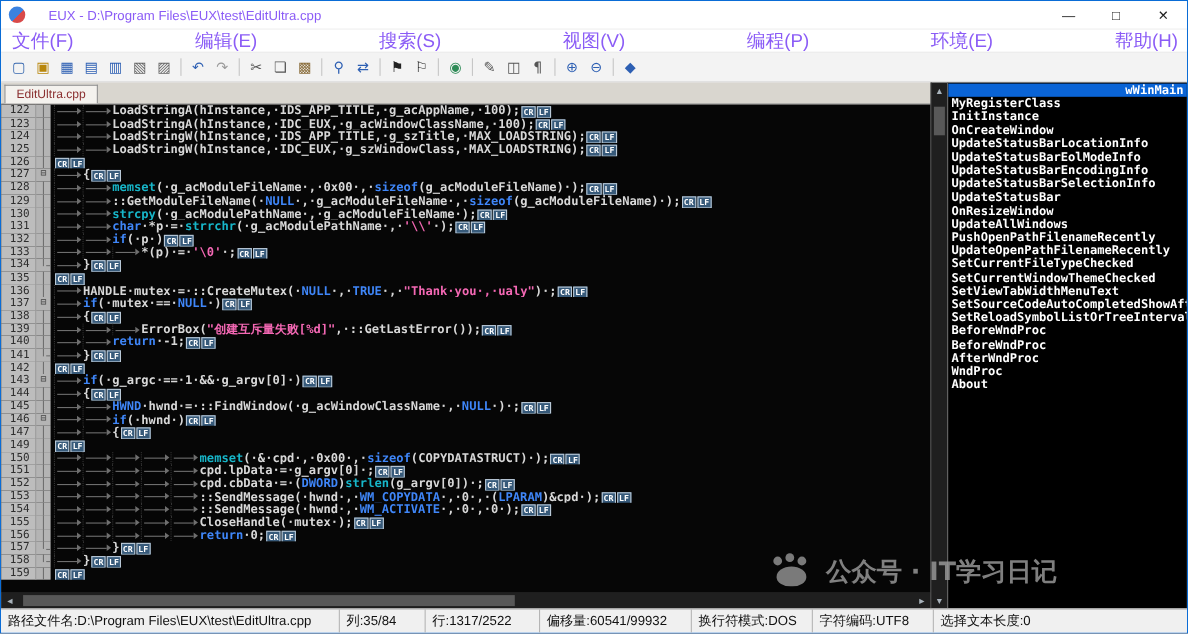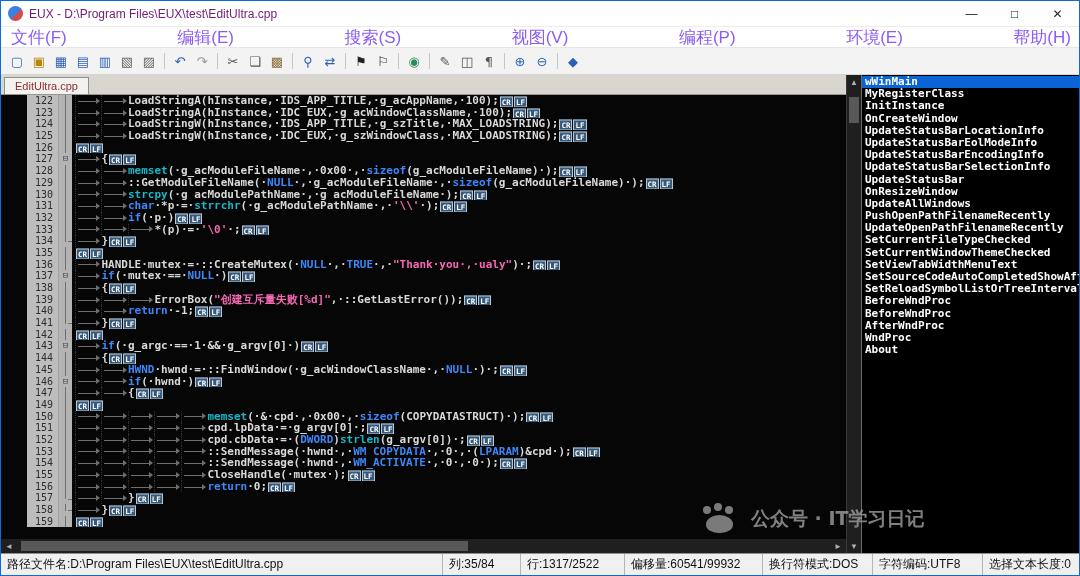--- a/index.html
+++ b/index.html
@@ -6,21 +6,21 @@
   html,body { width:1080px; height:576px; overflow:hidden; background:#9a9a9a;
               font-family:"Liberation Sans", sans-serif; }
   .window { position:relative; width:1080px; height:576px; border:1px solid #0a6cd6;
             background:#fff; display:flex; flex-direction:column; }
 
   
   .titlebar { height:26px; flex:none; display:flex; align-items:center; background:#fff;
               padding-left:7px; border-bottom:1px solid #ececec; }
   .appicon { width:15px; height:15px; flex:none; border-radius:50%;
              background:linear-gradient(135deg,#3b82e0 55%,#d84a4a 55%); }
-  .title { font-size:12px; color:#701a75; margin-left:6px; flex:1; white-space:nowrap; overflow:hidden; }
+  .title { font-size:12px; color:#8b5cf6; margin-left:21px; flex:1; white-space:nowrap; overflow:hidden; }
   .winbtns { display:flex; height:100%; flex:none; }
   .wbtn { width:43px; display:flex; align-items:center; justify-content:center;
           font-size:12px; color:#222; cursor:default; }
 
   
   .menubar { height:21px; flex:none; background:#fff; display:flex; align-items:center;
              font-size:17px; color:#8b5cf6; border-bottom:1px solid #e6e6e6; padding-left:2px;justify-content:space-between; }
   .menu-item { padding:0 8px; height:100%; display:flex; align-items:center; }
 
   
@@ -35,21 +35,21 @@
   .editorcol { flex:1; display:flex; flex-direction:column; min-width:0; }
 
   .tabbar { height:20px; flex:none; background:#d9d6cf; display:flex; align-items:flex-end;
             padding-left:3px; border-bottom:1px solid #979797; }
   .tab { font-size:11px; padding:2px 10px 2px; background:#f4f2ee; border:1px solid #8f8f8f;
          border-bottom:none; color:#8b3030; white-space:nowrap;text-align:center; }
 
   
   .editor { flex:1; background:#060606; overflow:hidden;
             font-family:"DejaVu Sans Mono", monospace; font-size:11px; }
-  .cline { display:flex; height:11.7px; line-height:11.7px; white-space:pre;margin-left:26px; }
+  .cline { display:flex; height:11.7px; line-height:11.7px; white-space:pre; }
   .lnum  { width:31px; flex:none; background:#bdbdbd; color:#2e2e2e; text-align:right;
            padding-right:5px; font-size:10px; }
   .fold  { width:14px; flex:none; background:#b4b4b4; color:#444; font-size:9px;
            text-align:center; border-left:1px solid #a2a2a2; }
   .f-v   { background-image:linear-gradient(#6f6f6f,#6f6f6f);
            background-size:1px 100%; background-position:center top; background-repeat:no-repeat; }
   .f-end { background-image:linear-gradient(#6f6f6f,#6f6f6f),linear-gradient(#6f6f6f,#6f6f6f);
            background-size:1px 60%, 45% 1px; background-position:center top, 9px 58%;
            background-repeat:no-repeat; }
   .ccode { flex:1; padding-left:3px; color:#d8d8d8; font-weight:bold; overflow:hidden; }
@@ -81,33 +81,33 @@
   .varrow.up::before   { content:"▲"; }
   .varrow.down::before { content:"▼"; }
   .vtrack { flex:1; position:relative; }
   .vthumb { position:absolute; top:8px; left:2px; right:2px; height:26px; background:#585858; }
 
   
   .funcpanel { width:218px; flex:none; background:#000; border-left:1px solid #6a6a6a;
                font-family:"DejaVu Sans Mono", monospace; font-size:11px; font-weight:bold;
                color:#fff; overflow:hidden; padding-top:1px; }
   .fitem { height:12.2px; line-height:12.2px; padding:0 3px; white-space:nowrap; overflow:hidden; }
-  .fitem.sel { background:#0a64d6; }
+  .fitem.sel { background:#0a64d6;text-align:right; }
 
   
   .statusbar { height:22px; flex:none; background:#f0f0f0; border-top:1px solid #8f8f8f;
                display:flex; align-items:stretch; font-size:12px; color:#111; }
   .ssec { padding:0 6px; border-right:1px solid #b5b5b5; display:flex; align-items:center;
           white-space:nowrap; overflow:hidden; }
-  .s0 { width:442px; } .s1 { width:78px; } .s2 { width:104px; } .s3 { width:138px; }
+  .s0 { width:308px; } .s1 { width:78px; } .s2 { width:104px; } .s3 { width:138px; }
   .s4 { width:110px; } .s5 { width:110px; } .s6 { flex:1; border-right:none; }
 
   
   .watermark { position:absolute; left:700px; top:502px; z-index:9; display:flex;
-               align-items:center; gap:12px; color:#969696; font-size:19px; font-weight:bold;
+               align-items:center; gap:12px; color:#969696; font-size:23px; font-weight:bold;
                opacity:.85; font-family:"DejaVu Sans", sans-serif; pointer-events:none; }
   .paw { position:relative; width:38px; height:32px; flex:none; }
   .paw::before { content:""; position:absolute; left:5px; top:12px; width:27px; height:18px;
                  background:#8f8f8f; border-radius:50% 50% 46% 46%; }
   .paw::after  { content:""; position:absolute; left:2px; top:3px; width:8px; height:8px;
                  border-radius:50%; background:#8f8f8f;
                  box-shadow:11px -3px 0 #8f8f8f, 22px 0 0 #8f8f8f; }
 </style>
 </head>
 <body>

